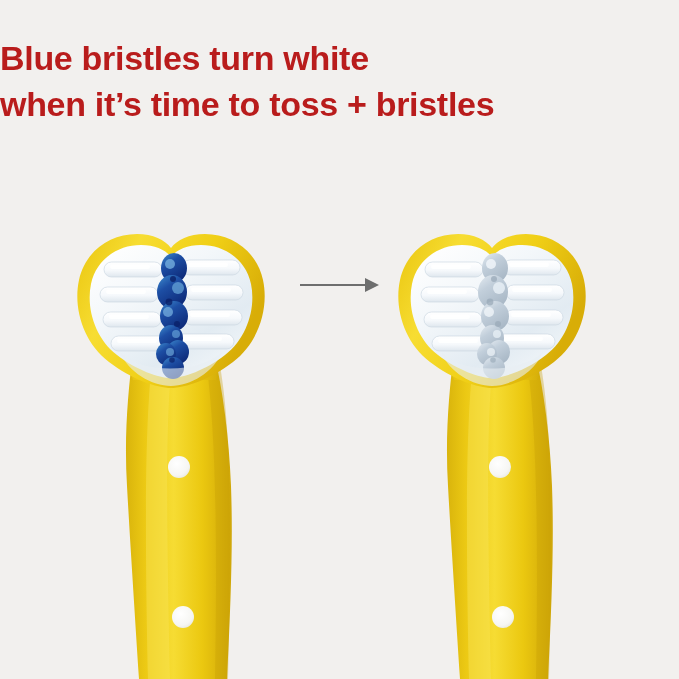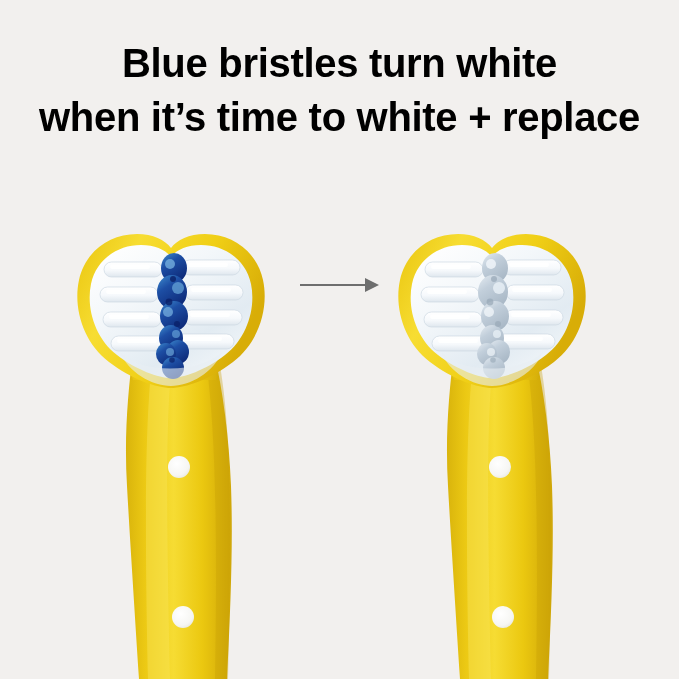--- a/index.html
+++ b/index.html
@@ -17,23 +17,22 @@
     position: relative;
     width: 679px;
     height: 679px;
     background: #f2f0ee;
   }
   .headline {
     position: absolute;
     left: 0;
     top: 36px;
     width: 679px;
-    text-align: center;
-    color: #000000;
-    font-size: 40px;
+    color: #b91c1c;
+    font-size: 34px;
     font-weight: bold;
     line-height: 1.35;
     letter-spacing: -0.3px;
     -webkit-font-smoothing: antialiased;
   }
   .headline .line {
     display: block;
     white-space: nowrap;
   }
   .art {
@@ -47,21 +46,21 @@
     display: block;
   }
 </style>
 </head>
 <body>
 
 <div id="stage">
 
   <div class="headline">
     <span class="line">Blue bristles turn white</span>
-    <span class="line">when it’s time to white + replace</span>
+    <span class="line">when it’s time to toss + bristles</span>
   </div>
 
   <div class="art">
     <svg width="679" height="679" viewBox="0 0 679 679" xmlns="http://www.w3.org/2000/svg">
       <defs>
         <linearGradient id="handleGrad" x1="0" y1="0" x2="1" y2="0">
           <stop offset="0%" stop-color="#d9b40c"></stop>
           <stop offset="18%" stop-color="#ecc914"></stop>
           <stop offset="45%" stop-color="#f6dc33"></stop>
           <stop offset="72%" stop-color="#ebc810"></stop>

